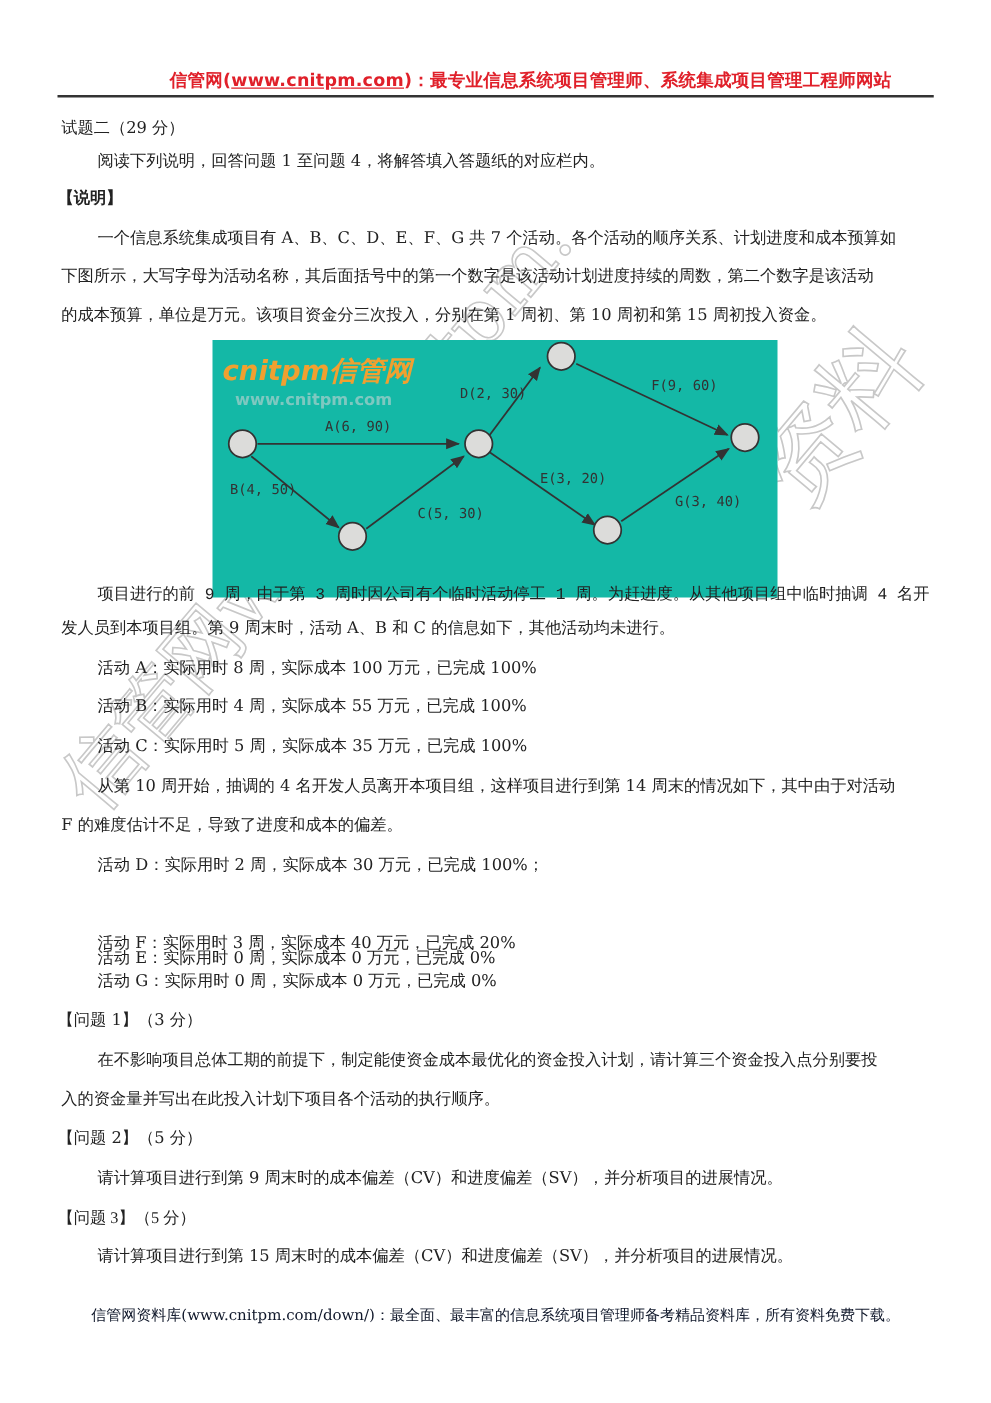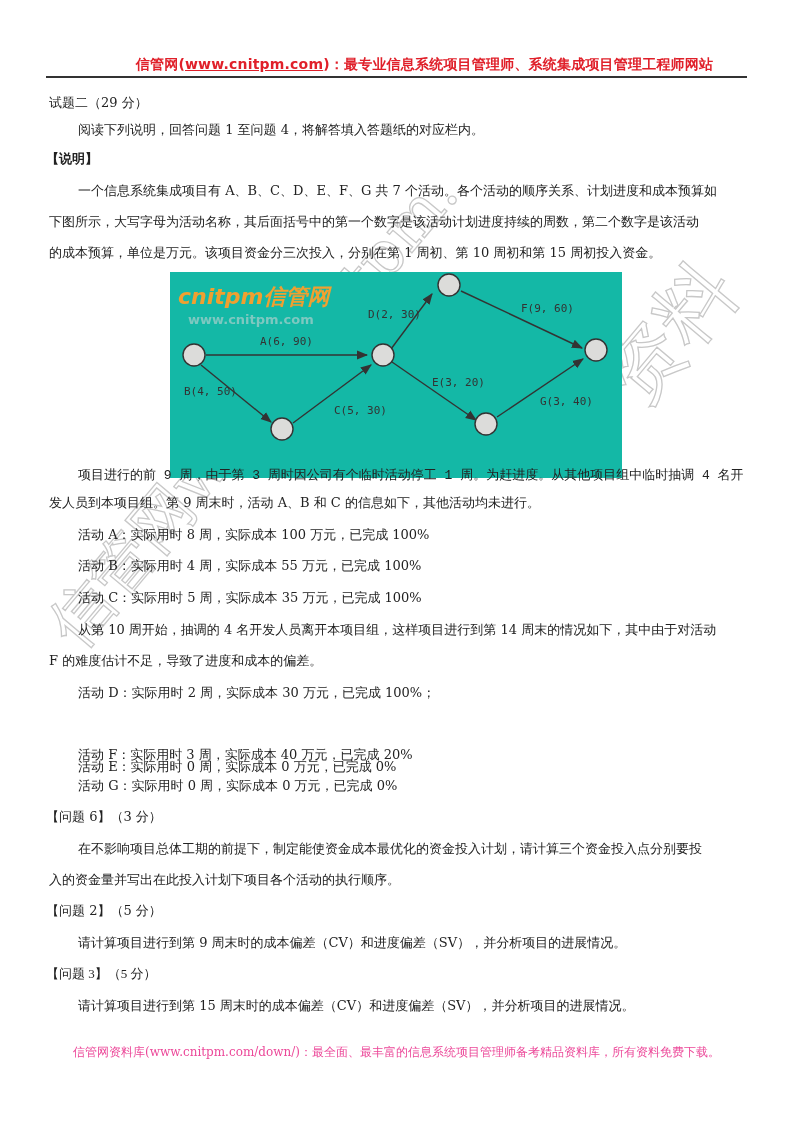--- a/index.html
+++ b/index.html
@@ -11,21 +11,21 @@
   .header-title .url { text-decoration: underline; }
   .header-rule { position: absolute; top: 76px; left: 46px; width: 701px; height: 2px; background: #333; }
   .line { position: absolute; font-size: 13px; white-space: nowrap; line-height: 16px; }
   .ind { left: 78px; }
   .flush { left: 49px; }
   .sub { left: 78px; }
   .diagram { position: absolute; left: 170px; top: 272px; width: 452px; height: 206px;
              background: #14b8a6; }
   .diagram svg { position: absolute; left: 0; top: 0; }
   .footer { position: absolute; top: 1044px; left: 0; width: 793px; text-align: center;
-            color: #ec4899; font-size: 12px; }
+            color: #0f172a; font-size: 12px; }
   .watermark { position: absolute; color: transparent; -webkit-text-stroke: 1.3px #c8c8c8;
                font-family: "DejaVu Serif", serif; font-weight: normal; white-space: nowrap;
                pointer-events: none; }
 </style>
 </head>
 <body>
 
 <div class="watermark" style="left: 30px; top: 610px; font-size: 62px; transform: rotate(-50deg); transform-origin: left top;">
   <span>信管网www.cnitpm.</span>
 </div>
@@ -97,21 +97,21 @@
 
 <div class="line ind" style="top: 622px;">从第 10 周开始，抽调的 4 名开发人员离开本项目组，这样项目进行到第 14 周末的情况如下，其中由于对活动</div>
 <div class="line flush" style="top: 653px;">F 的难度估计不足，导致了进度和成本的偏差。</div>
 
 <div class="line sub" style="top: 685px;">活动 D：实际用时 2 周，实际成本 30 万元，已完成 100%；</div>
 <div class="line sub" style="top: 716px; margin-top: 43px;">活动 E：实际用时 0 周，实际成本 0 万元，已完成 0%</div>
 <div class="line sub" style="top: 747px;">活动 F：实际用时 3 周，实际成本 40 万元，已完成 20%</div>
 <div class="line sub" style="top: 778px;">活动 G：实际用时 0 周，实际成本 0 万元，已完成 0%</div>
 
 <div class="line" style="top: 809px; left: 46px;">
-  <span>【问题 6】</span><span>（3 分）</span>
+  <span>【问题 1】</span><span>（3 分）</span>
 </div>
 <div class="line ind" style="top: 841px;">在不影响项目总体工期的前提下，制定能使资金成本最优化的资金投入计划，请计算三个资金投入点分别要投</div>
 <div class="line flush" style="top: 872px;">入的资金量并写出在此投入计划下项目各个活动的执行顺序。</div>
 
 <div class="line" style="top: 903px; left: 46px;">
   <span>【问题 2】</span><span>（5 分）</span>
 </div>
 <div class="line ind" style="top: 935px;">请计算项目进行到第 9 周末时的成本偏差（CV）和进度偏差（SV），并分析项目的进展情况。</div>
 
 <div class="line" style="top: 966px; left: 46px; font-family: Liberation Serif, serif;">

